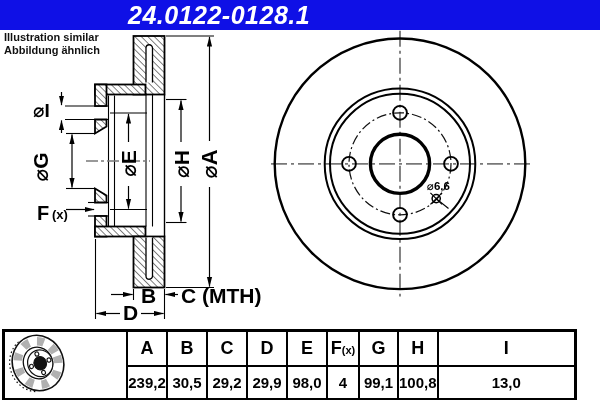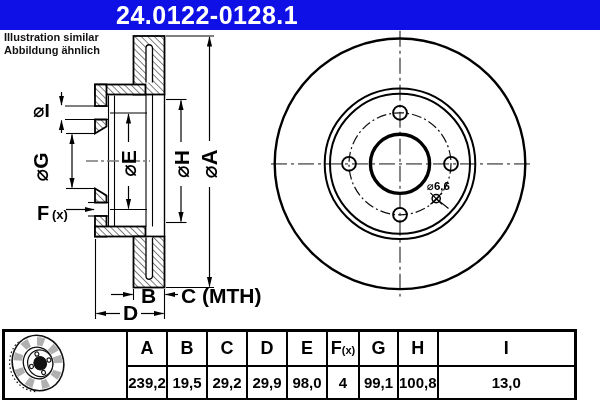--- a/index.html
+++ b/index.html
@@ -1,20 +1,20 @@
 <!DOCTYPE html>
 <html><head>
 <meta charset="utf-8">
 <style>
   html,body{margin:0;padding:0;background:#fff;}
   #stage{position:relative;width:600px;height:400px;background:#fff;overflow:hidden;
          font-family:"Liberation Sans","DejaVu Sans",sans-serif;}
   #hdr{position:absolute;left:0;top:0;width:600px;height:30px;background:#0f10e6;}
   #hdr span{position:absolute;top:1px;color:#fff;font-weight:bold;font-size:25px;letter-spacing:0.5px;}
-  #hdr .pn{left:116px;}
+  #hdr .pn{left:128px;font-style:italic;}
   #hdr .ref{left:324px;}
   #note{position:absolute;left:4px;top:31px;font-size:11px;font-weight:bold;color:#111;line-height:13px;}
   #drawing{position:absolute;left:0;top:0;}
   #tblwrap{position:absolute;left:2px;top:329px;}
   table.spec{border-collapse:collapse;table-layout:fixed;}
   table.spec td,table.spec th{border:2.5px solid #000;text-align:center;vertical-align:middle;
       padding:0;background:#fff;color:#000;}
   table.spec{border:3px solid #000;}
   table.spec th{font-size:18px;font-weight:bold;height:33px;}
   table.spec td.val{font-size:15px;font-weight:bold;height:31px;}
@@ -203,21 +203,21 @@
       <th><span>C</span><span class="sm"></span></th>
       <th><span>D</span><span class="sm"></span></th>
       <th><span>E</span><span class="sm"></span></th>
       <th><span>F</span><span class="sm">(x)</span></th>
       <th><span>G</span><span class="sm"></span></th>
       <th><span>H</span><span class="sm"></span></th>
       <th><span>I</span><span class="sm"></span></th>
     </tr>
     <tr>
       <td class="val">239,2</td>
-      <td class="val">19,5</td>
+      <td class="val">30,5</td>
       <td class="val">29,2</td>
       <td class="val">29,9</td>
       <td class="val">98,0</td>
       <td class="val">4</td>
       <td class="val">99,1</td>
       <td class="val">100,8</td>
       <td class="val">13,0</td>
     </tr>
   </tbody>
       </table>

